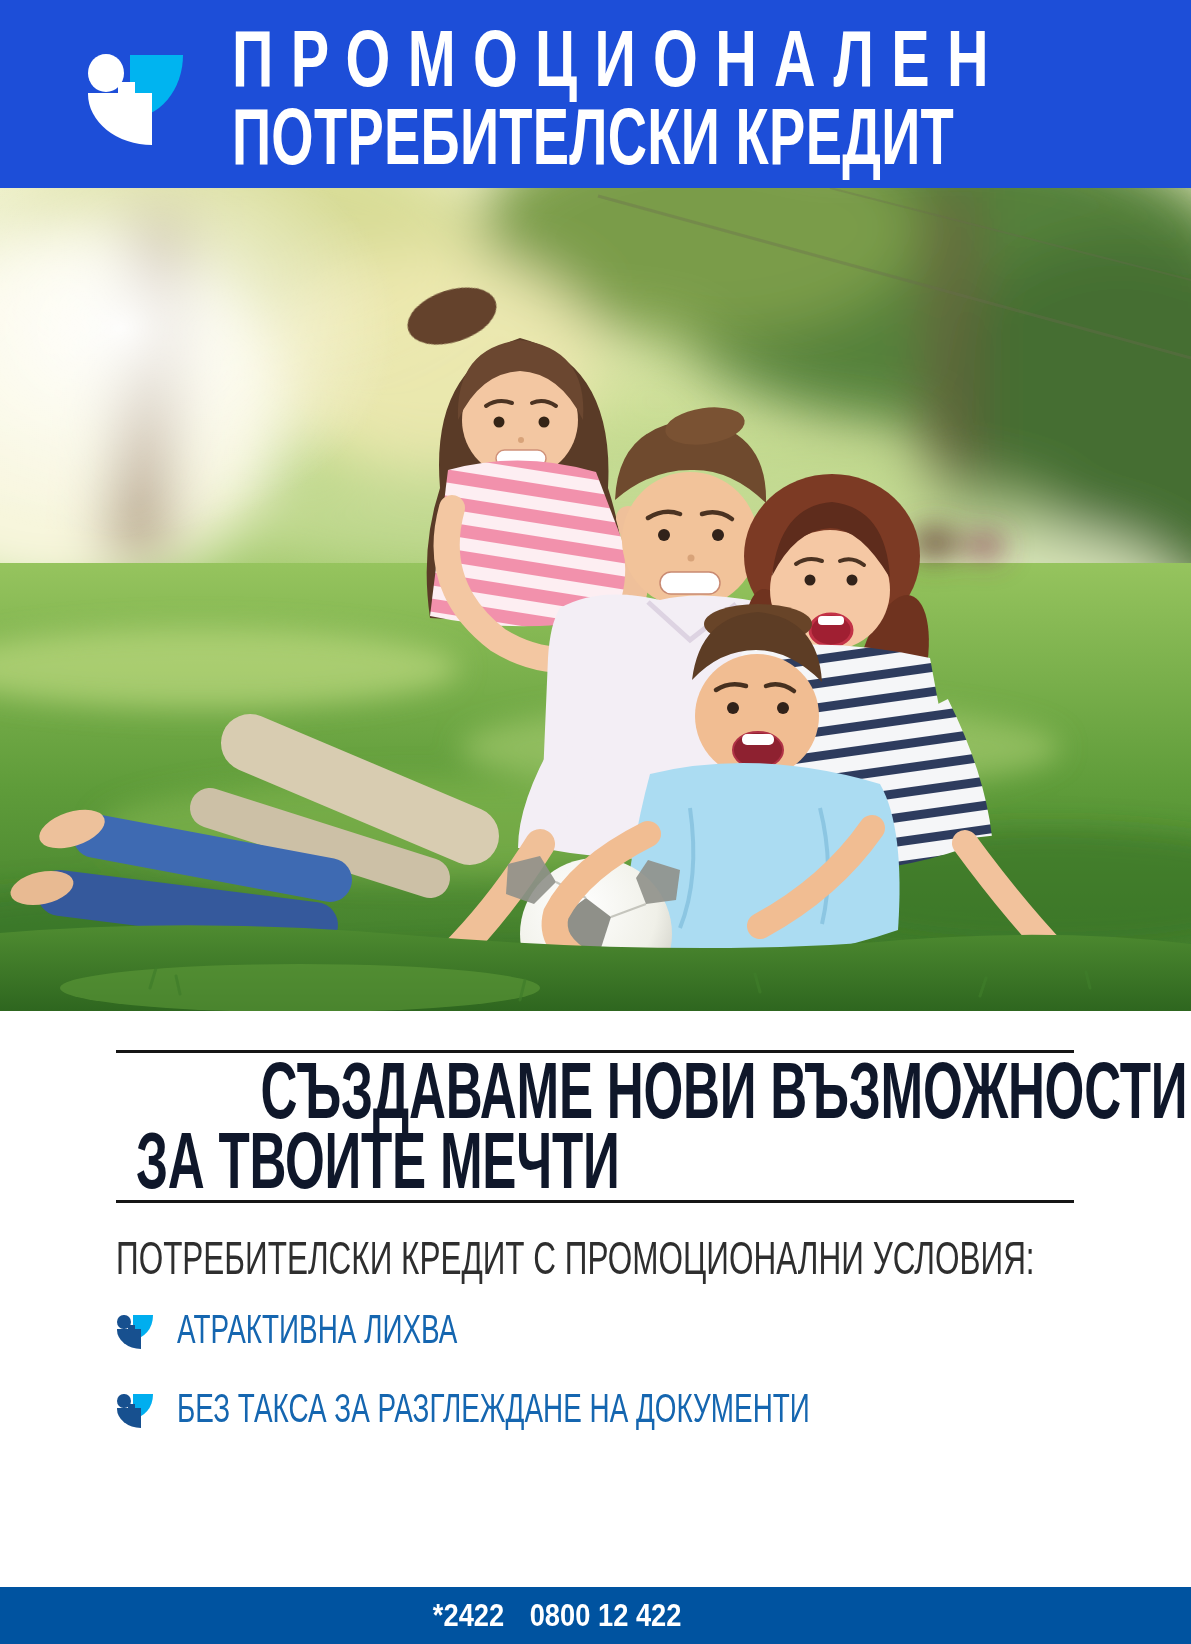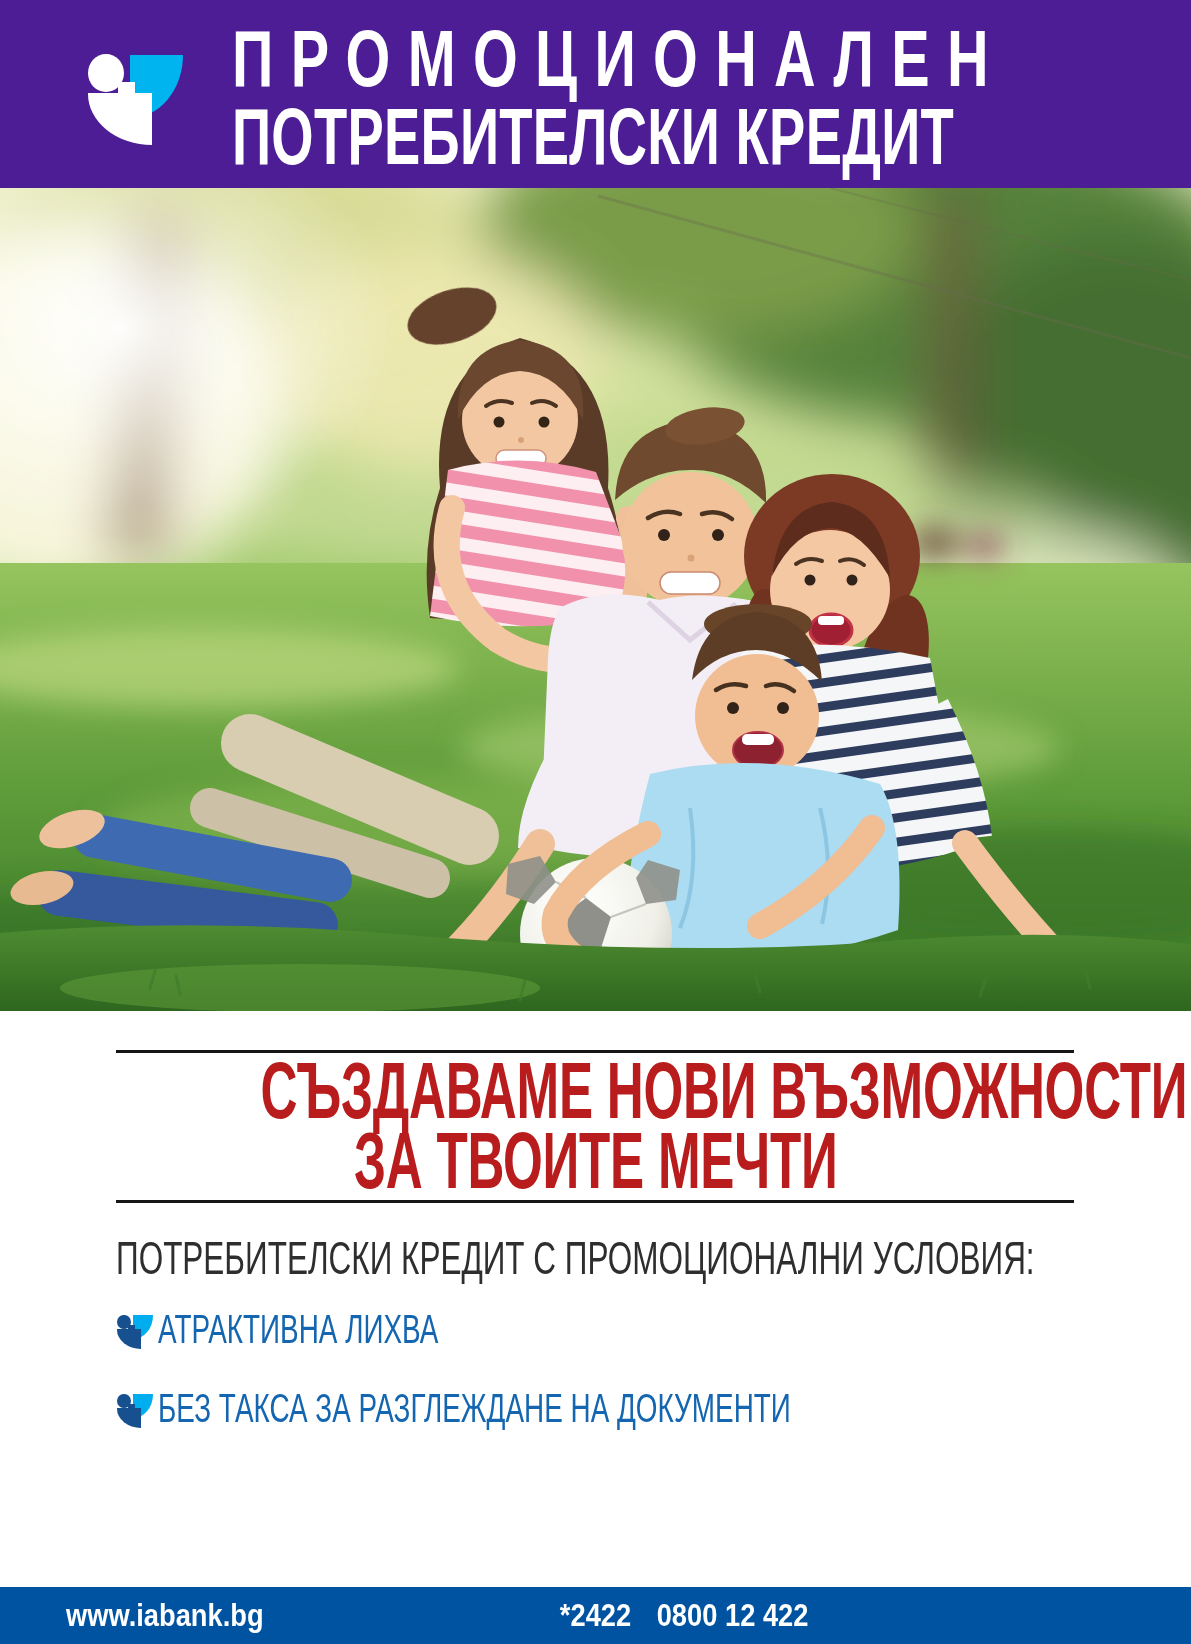--- a/index.html
+++ b/index.html
@@ -1,20 +1,20 @@
 <!DOCTYPE html>
 <html><head>
 <meta charset="utf-8">
 <style>
   html,body{margin:0;padding:0;background:#ffffff;}
   .page{position:relative;width:1191px;height:1644px;background:#ffffff;overflow:hidden;
         font-family:"Liberation Sans",sans-serif;}
 
   
-  .header{position:absolute;top:0;left:0;width:100%;height:188px;background:#4c1d95;}
+  .header{position:absolute;top:0;left:0;width:100%;height:188px;background:#1d4ed8;}
   .logo{position:absolute;}
   .logo .l-part{position:absolute;}
   .l-dot{left:2.8%;top:16%;width:33.6%;height:34%;border-radius:50%;}
   .l-quarter{left:42%;top:17%;width:49.5%;height:56%;border-radius:0 0 100% 0;}
   .l-tab{left:30.8%;top:41%;width:16%;height:19%;}
   .l-body{left:2.8%;top:51%;width:60%;height:46%;border-radius:0 0 0 100%;}
   .logo-header{left:85px;top:36px;width:107px;height:112px;}
   .logo-header .l-dot,.logo-header .l-tab,.logo-header .l-body{background:#ffffff;}
   .logo-header .l-quarter{background:#00B4F0;}
 
@@ -24,33 +24,33 @@
   .ht1 .cx{letter-spacing:0.30em;transform:scaleX(0.72);transform-origin:left center;}
   .ht2 .cx{letter-spacing:0.005em;transform:scaleX(0.68);transform-origin:left center;}
 
   
   .photo{position:absolute;top:188px;left:0;width:1191px;height:823px;overflow:hidden;}
 
   
   .rule{position:absolute;left:116px;right:117px;height:3px;background:#161616;}
   #rule-top{top:1050px;}
   #rule-bottom{top:1200px;}
-  .headline{position:absolute;top:1056px;left:0;width:100%;text-align:center;color:#b91c1c;font-weight:bold;}
+  .headline{position:absolute;top:1056px;left:0;width:100%;color:#0f172a;font-weight:bold;}
   .hl-line{height:70px;line-height:70px;font-size:80px;white-space:nowrap;}
   .hl-line .cx{transform:scaleX(0.64);transform-origin:center center;letter-spacing:-0.005em;}
 
   .subtitle{position:absolute;top:1230px;left:116px;font-size:47px;color:#2e2e2e;white-space:nowrap;}
   .subtitle .cx{transform:scaleX(0.67);transform-origin:left center;}
 
   .bullets{position:absolute;top:1306px;left:116px;right:60px;}
   .bullet{display:flex;align-items:center;height:46px;margin-bottom:33px;}
   .bullet-icon{position:relative;width:40px;height:42px;flex:0 0 auto;}
   .bullet-icon .l-dot,.bullet-icon .l-tab,.bullet-icon .l-body{background:#17508F;}
   .bullet-icon .l-quarter{background:#00AEEF;}
-  .bullet-label{margin-left:2px;font-size:41px;color:#1566B0;white-space:nowrap;}
+  .bullet-label{margin-left:21px;font-size:41px;color:#1566B0;white-space:nowrap;}
   .bullet-label .cx{transform:scaleX(0.68);transform-origin:left center;}
 
   
   .footer{position:absolute;top:1587px;left:0;width:100%;height:57px;background:#0053A0;
           display:grid;grid-template-columns:1fr auto 1fr;align-items:center;
           padding:0 66px;box-sizing:border-box;color:#ffffff;font-weight:bold;font-size:31px;}
   .footer .f-left{text-align:left;}
   .footer .f-center{text-align:right;}
   .footer .f-right{}
   .f-left .cx{transform:scaleX(0.88);transform-origin:left center;}
@@ -278,18 +278,17 @@
         <span class="l-part l-quarter"></span>
         <span class="l-part l-tab"></span>
         <span class="l-part l-body"></span>
         <span class="l-part l-dot"></span>
       </div>
       <div class="bullet-label"><span class="cx">БЕЗ ТАКСА ЗА РАЗГЛЕЖДАНЕ НА ДОКУМЕНТИ</span></div>
     </div>
   </div>
 
   <div class="footer">
-    <div class="f-left"><span class="cx">www.iabank.bg</span></div>
     <div class="f-center"><span class="cx">*2422</span></div>
     <div class="f-right"><span class="cx">0800 12 422</span></div>
   </div>
 
 </div>
 
 </body></html>

